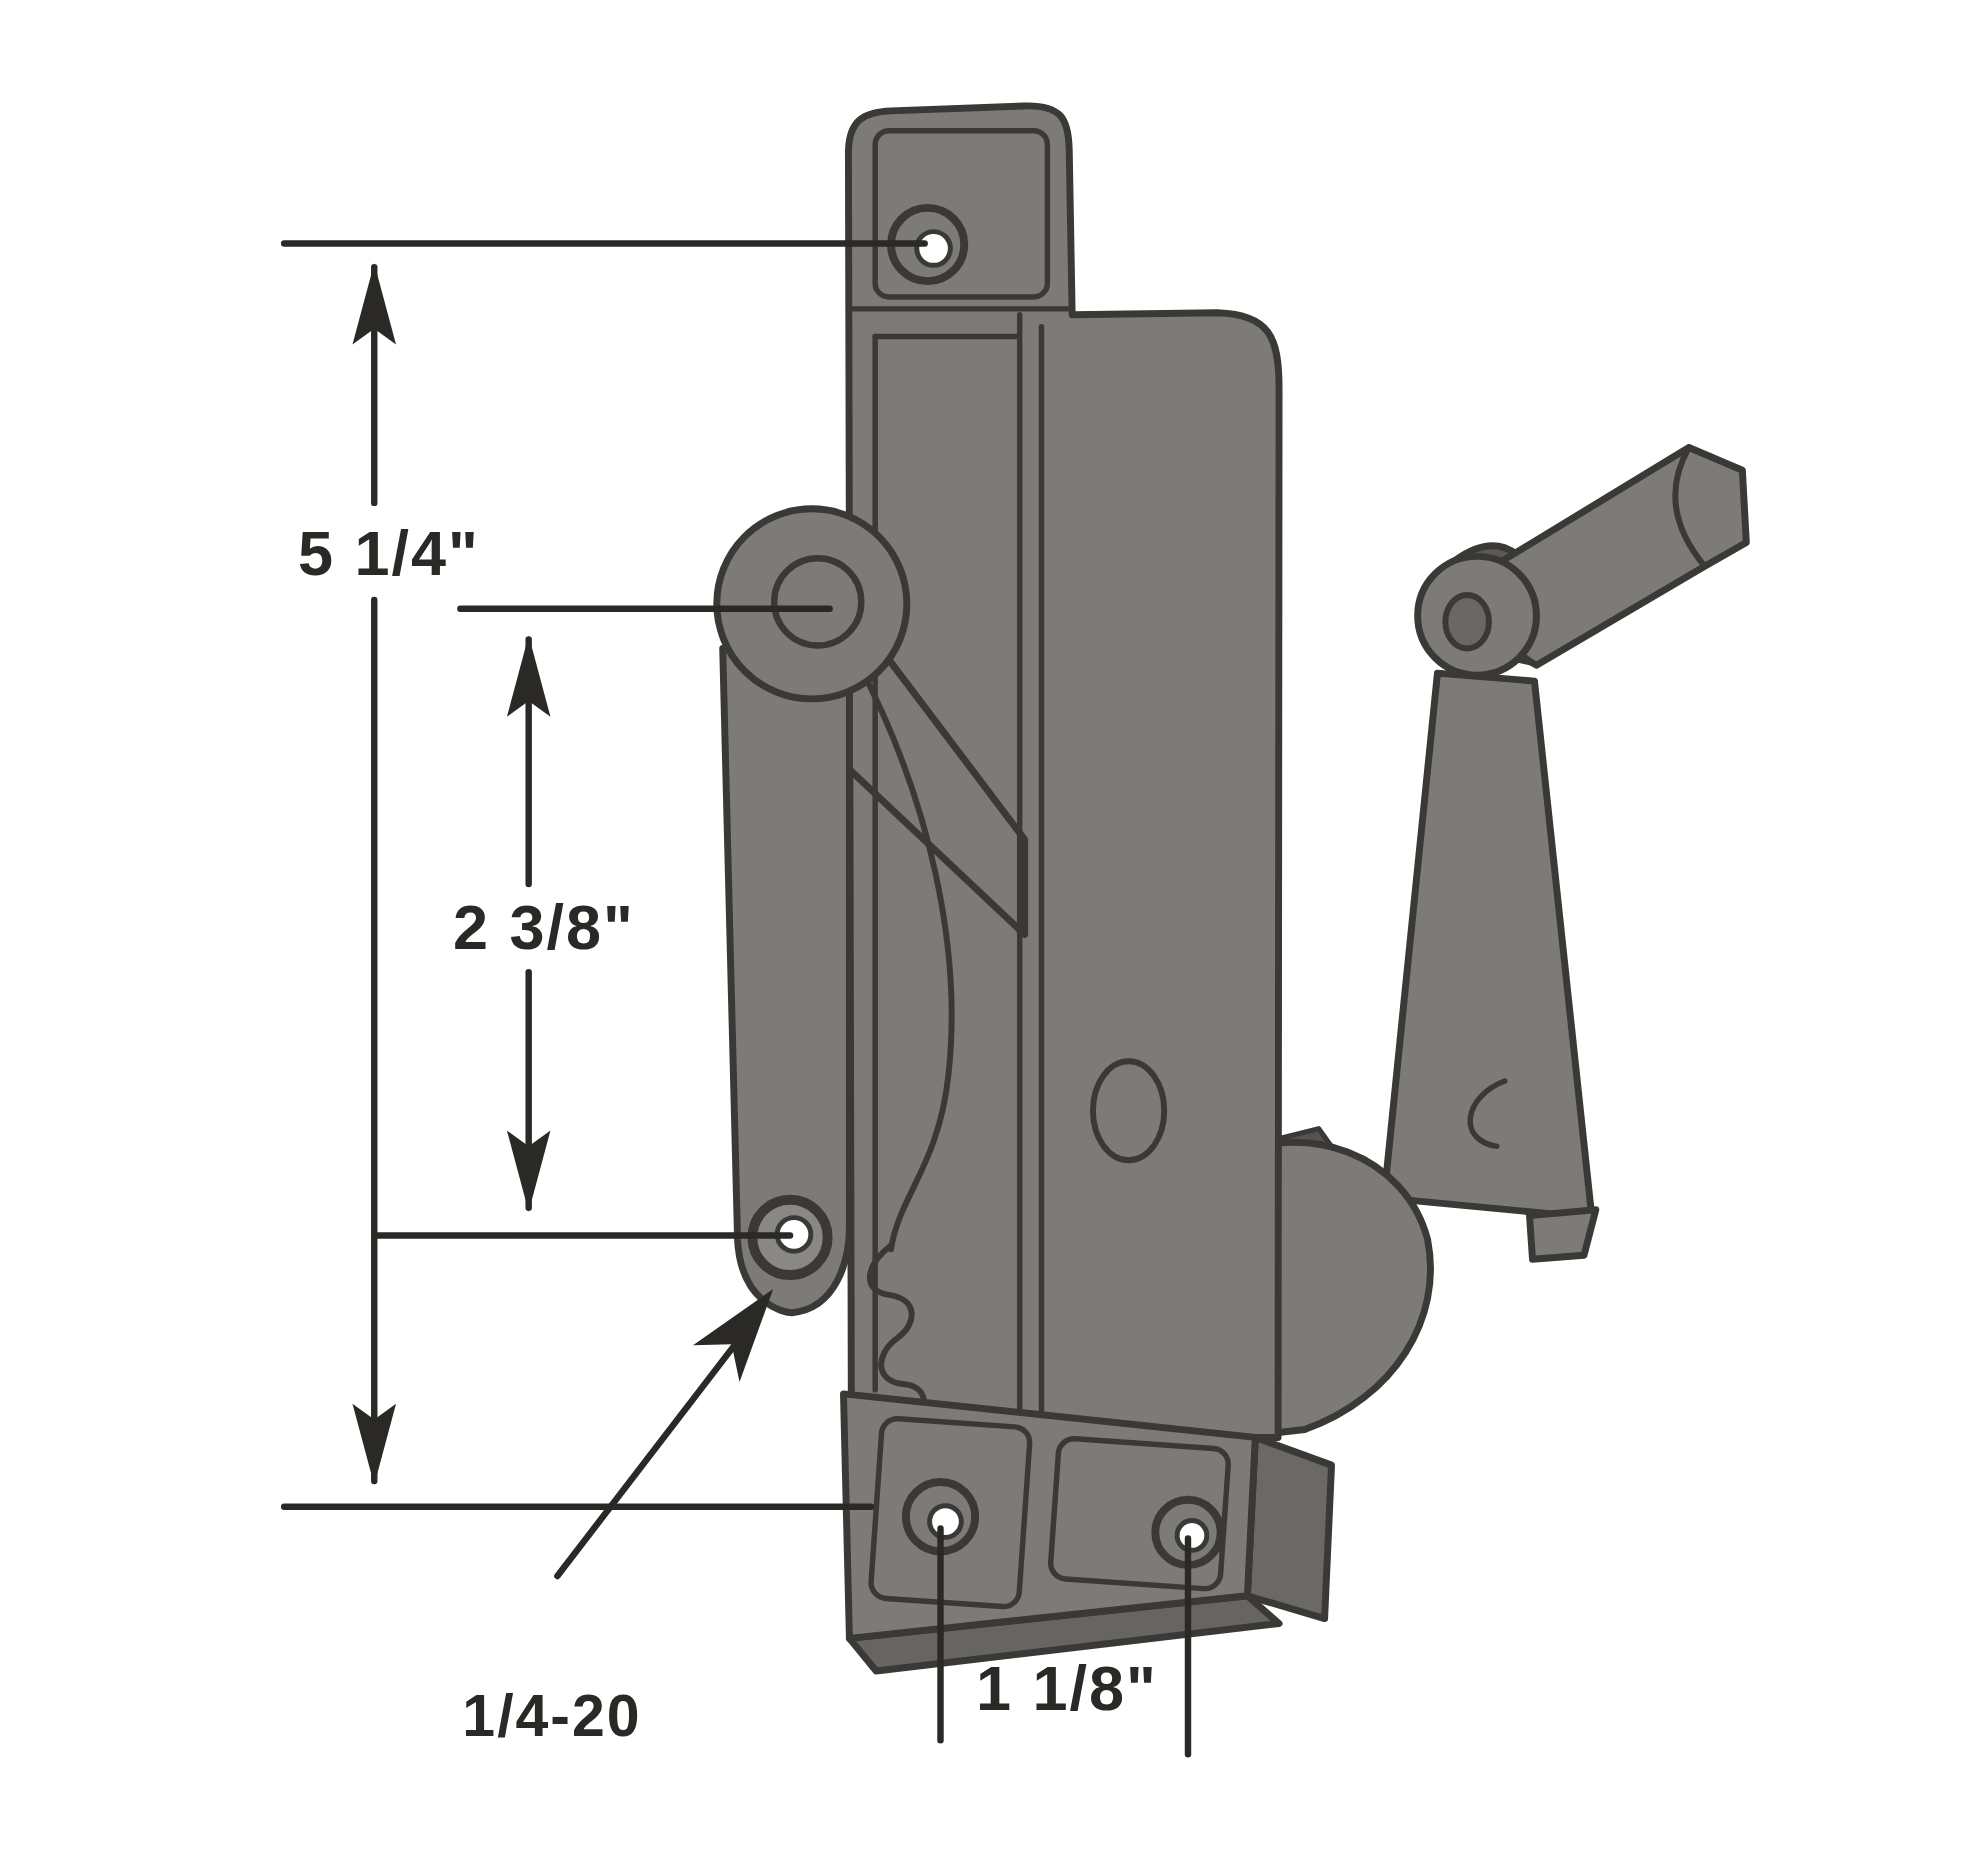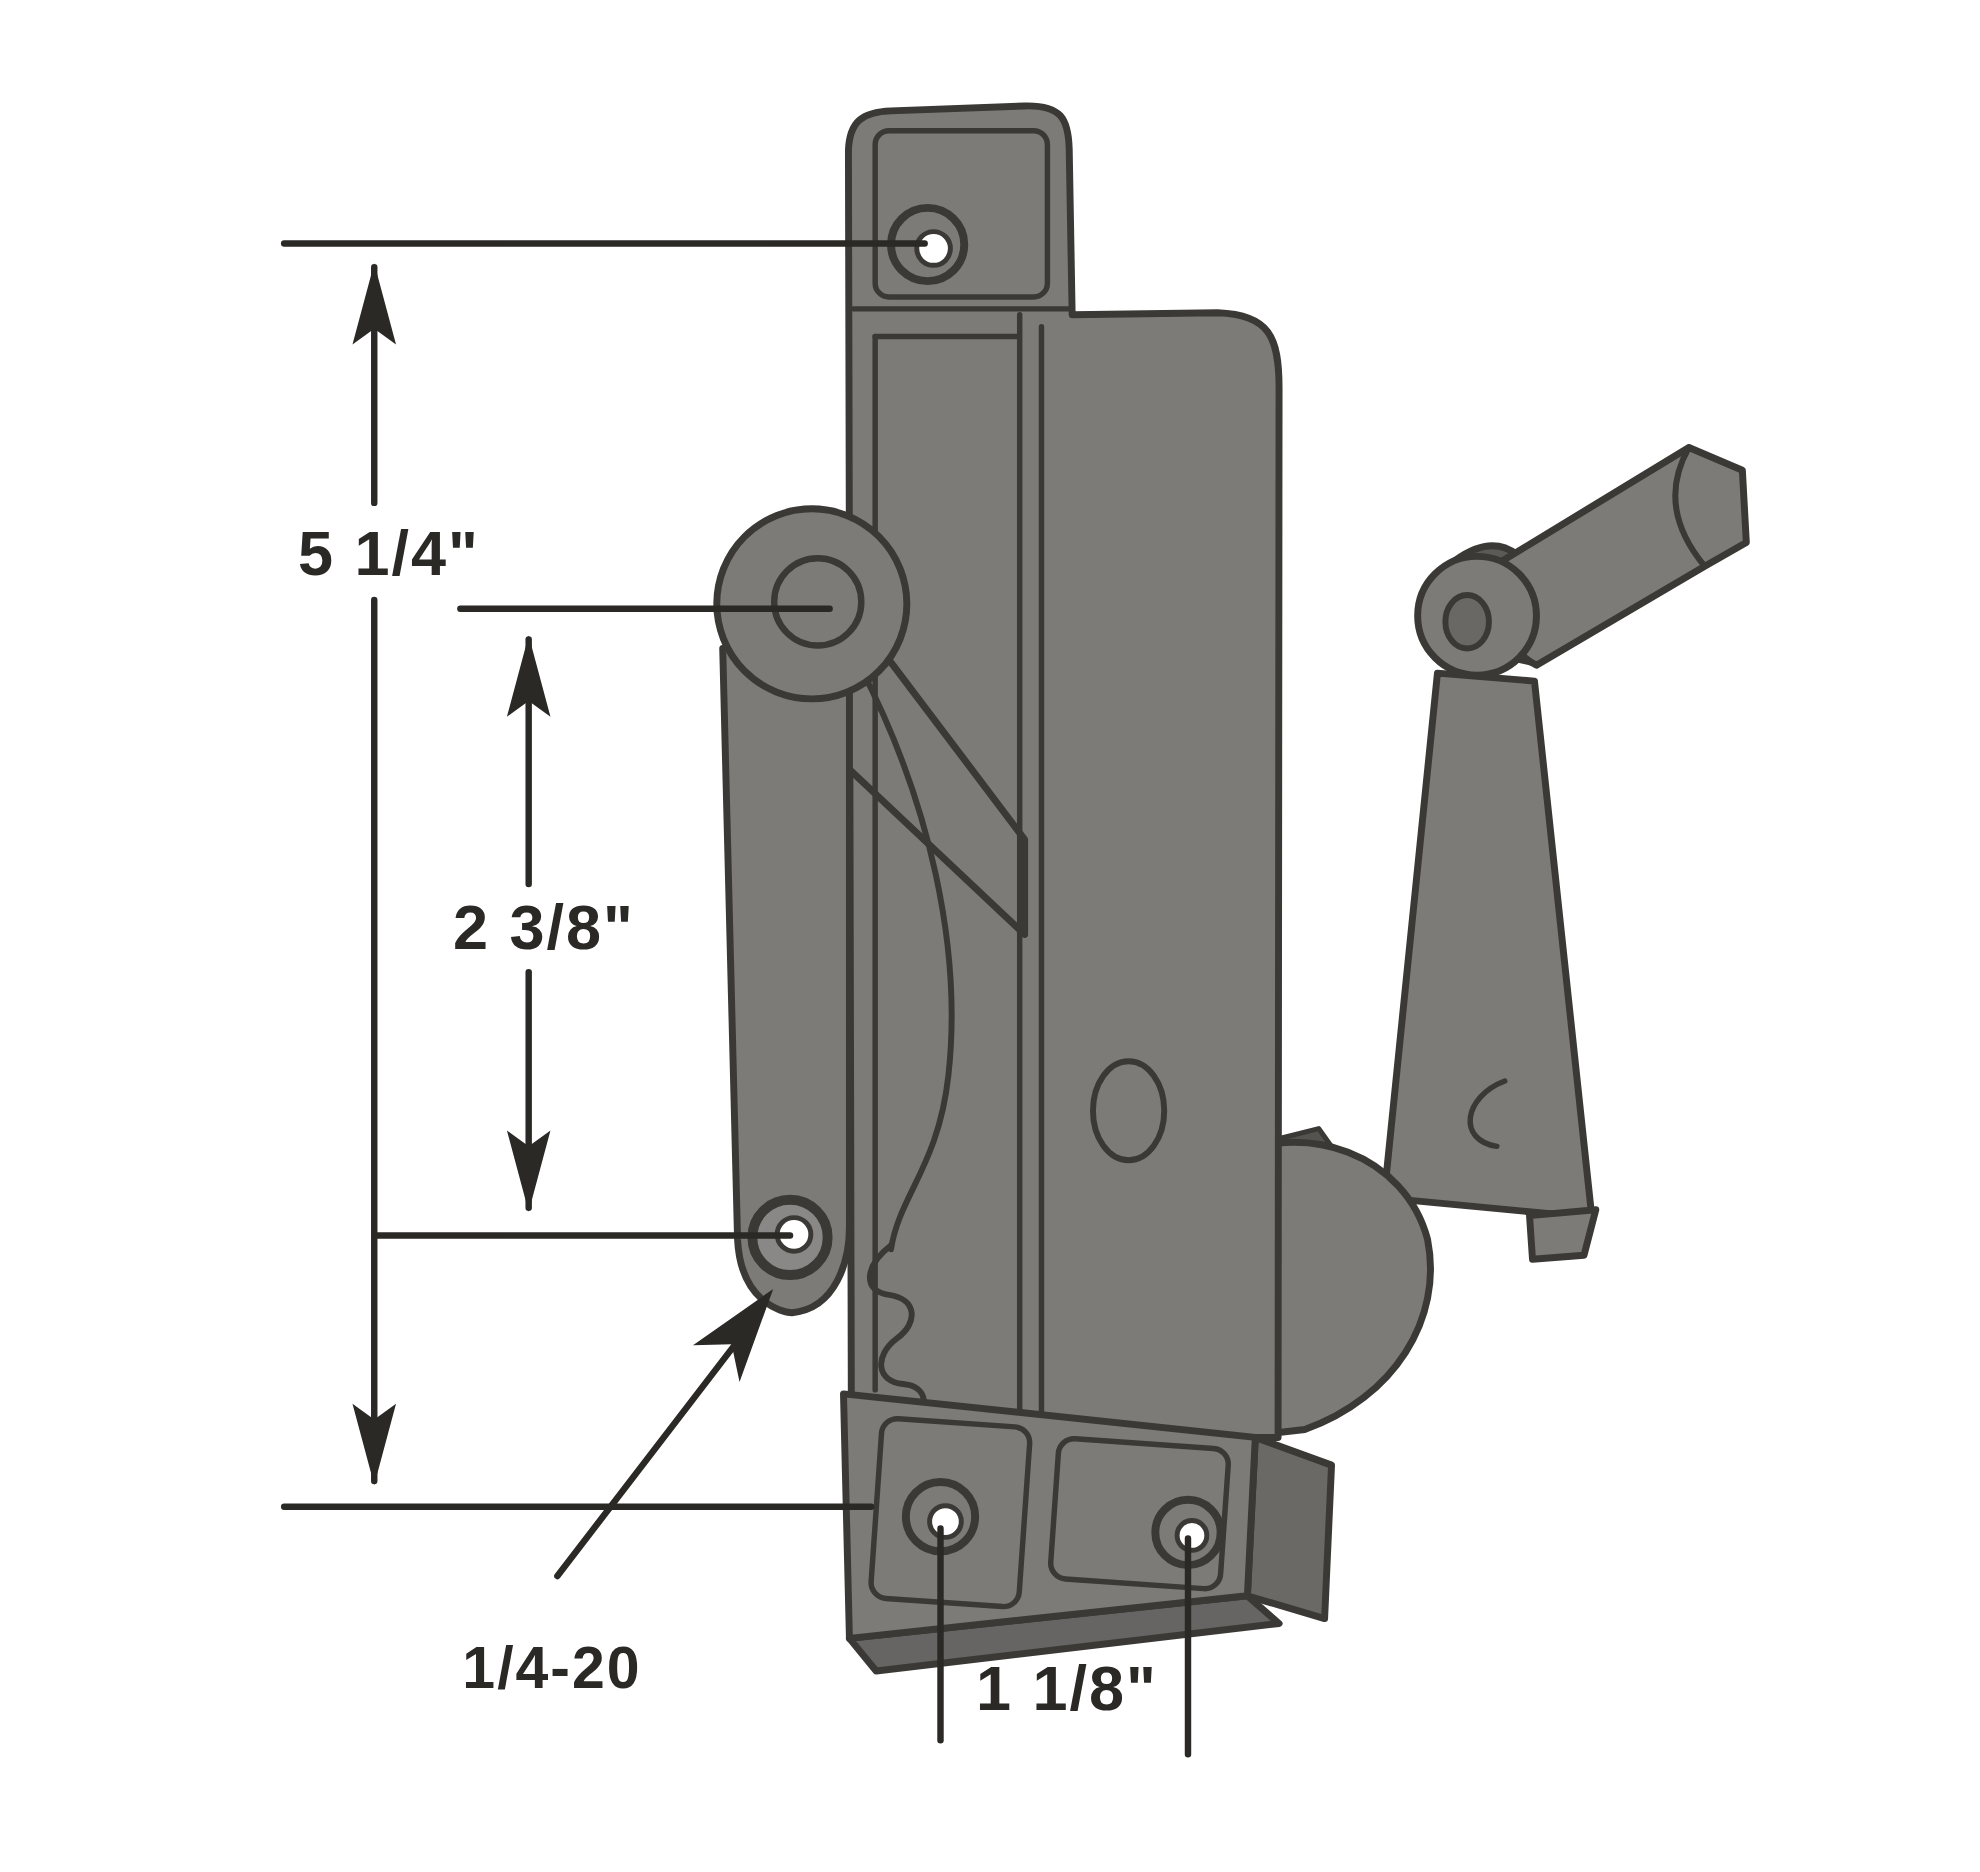--- a/index.html
+++ b/index.html
@@ -15,21 +15,21 @@
     position:absolute;
     transform:translate(-50%,-50%);
     color:#2b2926;
     font-weight:bold;
     font-size:63px;
     letter-spacing:2px;
     white-space:nowrap;
     line-height:1.3;
     text-align:center;
   }
-  .dim-label.small{font-size:59px;}
+  .dim-label.small{font-size:59px;margin-top:48px;}
 </style>
 </head>
 <body>
 
 <div class="canvas">
 
   <svg class="drawing" viewBox="0 0 2000 1891" aria-hidden="true">
 
     <g stroke="#3b3936" stroke-width="7" fill="#7d7b78" stroke-linejoin="round" stroke-linecap="round">
 

